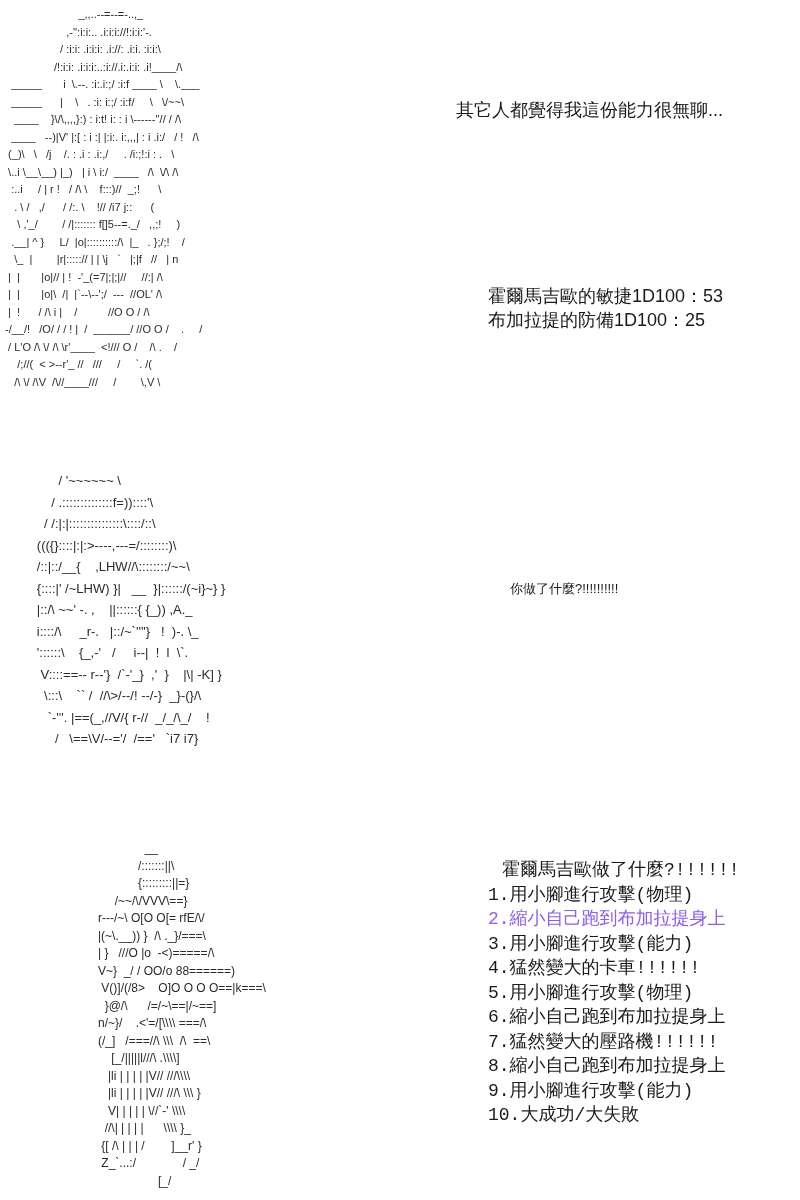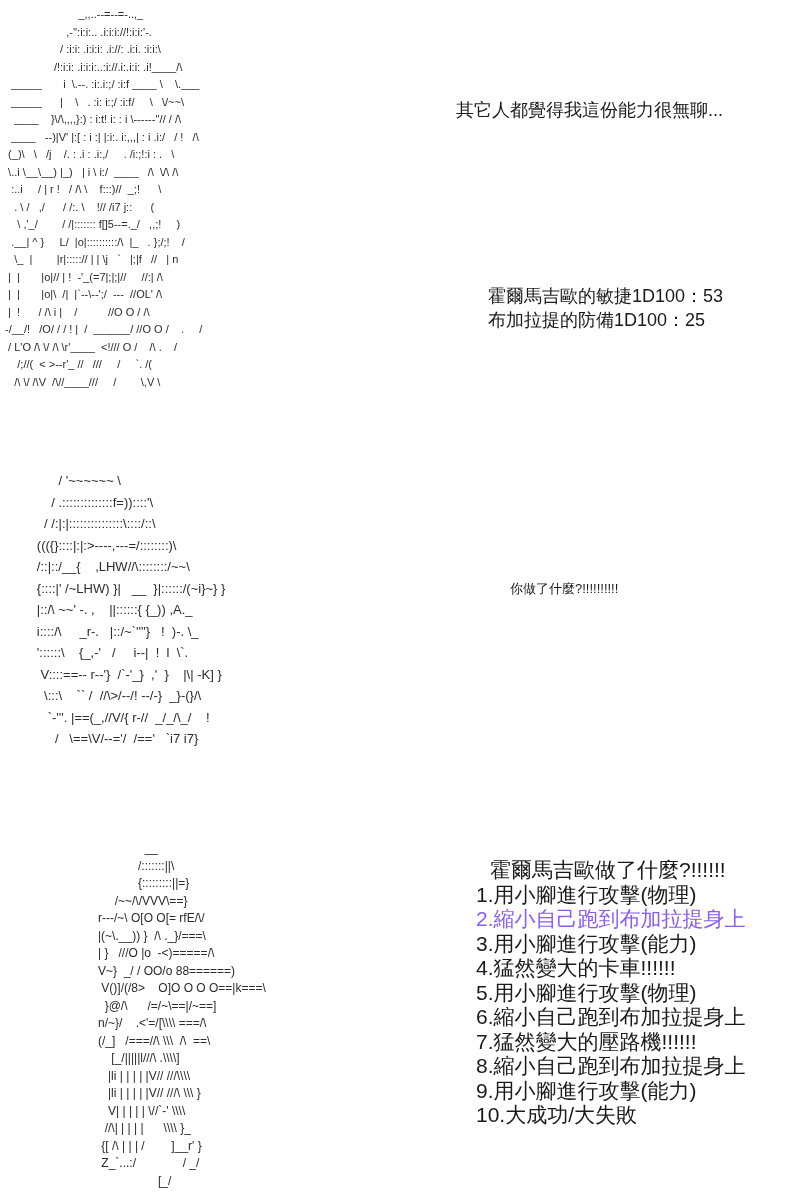--- a/index.html
+++ b/index.html
@@ -44,25 +44,26 @@
   }
   .reaction {
     position: absolute;
     left: 510px;
     top: 580px;
     font-size: 13px;
     white-space: nowrap;
   }
   .action-list {
     position: absolute;
-    left: 476px;
+    left: 488px;
     top: 858px;
-    font-size: 21px;
+    font-size: 18px;
     line-height: 24.5px;
     white-space: nowrap;
+    font-family: Liberation Mono, monospace;
   }
   .action-list .list-title { padding-left: 14px; }
   .highlight { color: #8b5cf6; }
 </style>
 </head>
 <body>
 
 <pre class="aa" id="aa-top">                         _,,..--=--=-..,_
                      ,-'':i:i:.. .i:i:i://!:i:i:'-.
                    / :i:i: .i:i:i: .i://: .i:i. :i:i:\

